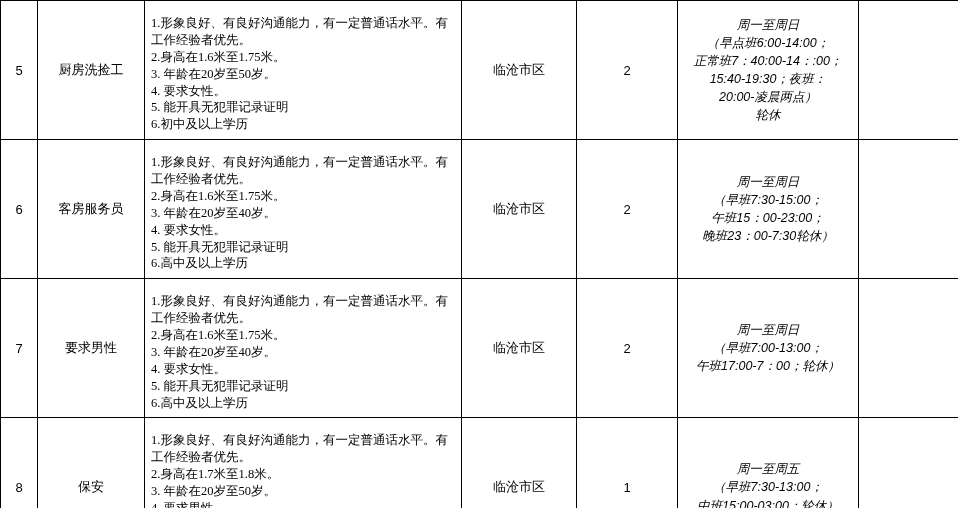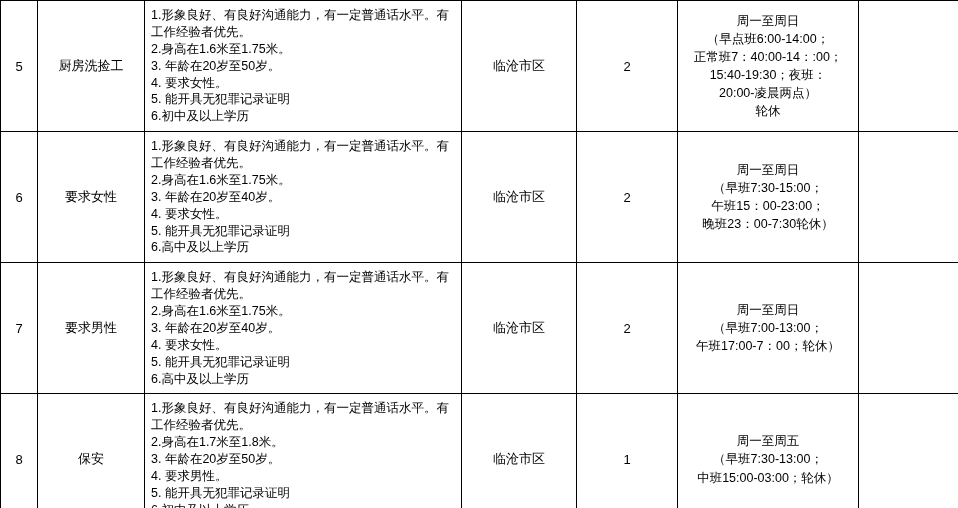--- a/index.html
+++ b/index.html
@@ -26,31 +26,33 @@
   }
   .col-index   { width: 36px;  text-align: center; font-size: 13px; }
   .col-title   { width: 106px; text-align: center; font-size: 13px; }
   .col-req     { width: 316px; text-align: left; }
   .col-place   { width: 114px; text-align: center; font-size: 13px; margin-top: 40px; }
   .col-count   { width: 100px; text-align: center; font-size: 13px; }
   .col-time    { width: 180px; text-align: center; }
   .col-remark  { width: 100px; }
 
   .req-box {
-    padding: 6px 4px 6px 6px;
+    padding: 14px 4px 6px 6px;
     font-size: 12.5px;
     line-height: 1.35;
     white-space: pre-line;
+    font-family: Liberation Serif, serif;
   }
   .time-box {
     padding: 4px 3px;
     font-size: 12.5px;
     line-height: 1.45;
     white-space: pre-line;
     text-align: center;
+    font-style: italic;
   }
   .row-5 td { height: 118px; }
   .row-6 td { height: 130px; }
   .row-7 td { height: 126px; }
   .row-8 td { height: 130px; }
 </style>
 </head>
 <body>
 
 <table class="job-table">
@@ -75,21 +77,21 @@
 15:40-19:30；夜班：
 20:00-凌晨两点）
 轮休</div>
         </td>
       <td class="col-remark">
           <div class="time-box"></div>
         </td>
     </tr>
     <tr class="row-6">
       <td class="col-index"><span>6</span></td>
-      <td class="col-title"><span>要求女性</span></td>
+      <td class="col-title"><span>客房服务员</span></td>
       <td class="col-req">
           <div class="req-box">1.形象良好、有良好沟通能力，有一定普通话水平。有工作经验者优先。
 2.身高在1.6米至1.75米。
 3. 年龄在20岁至40岁。
 4. 要求女性。
 5. 能开具无犯罪记录证明
 6.高中及以上学历</div>
         </td>
       <td class="col-place"><span>临沧市区</span></td>
       <td class="col-count"><span>2</span></td>

